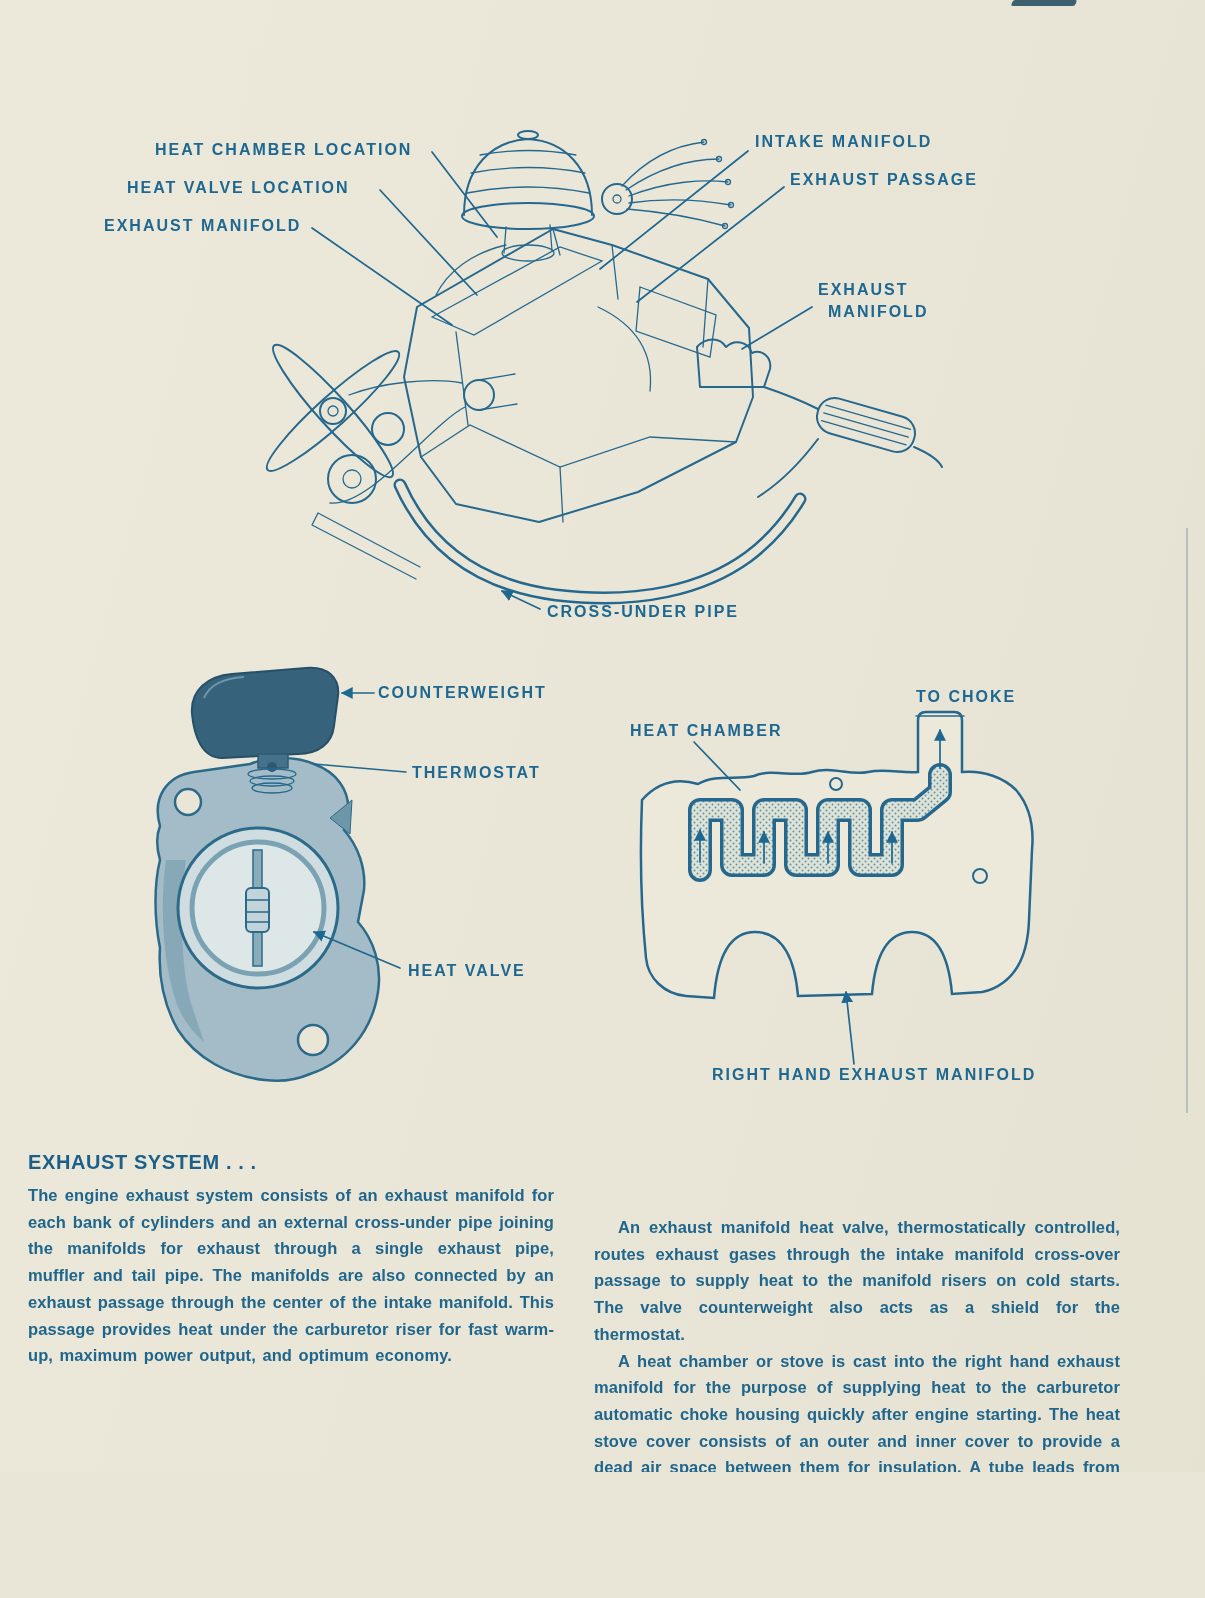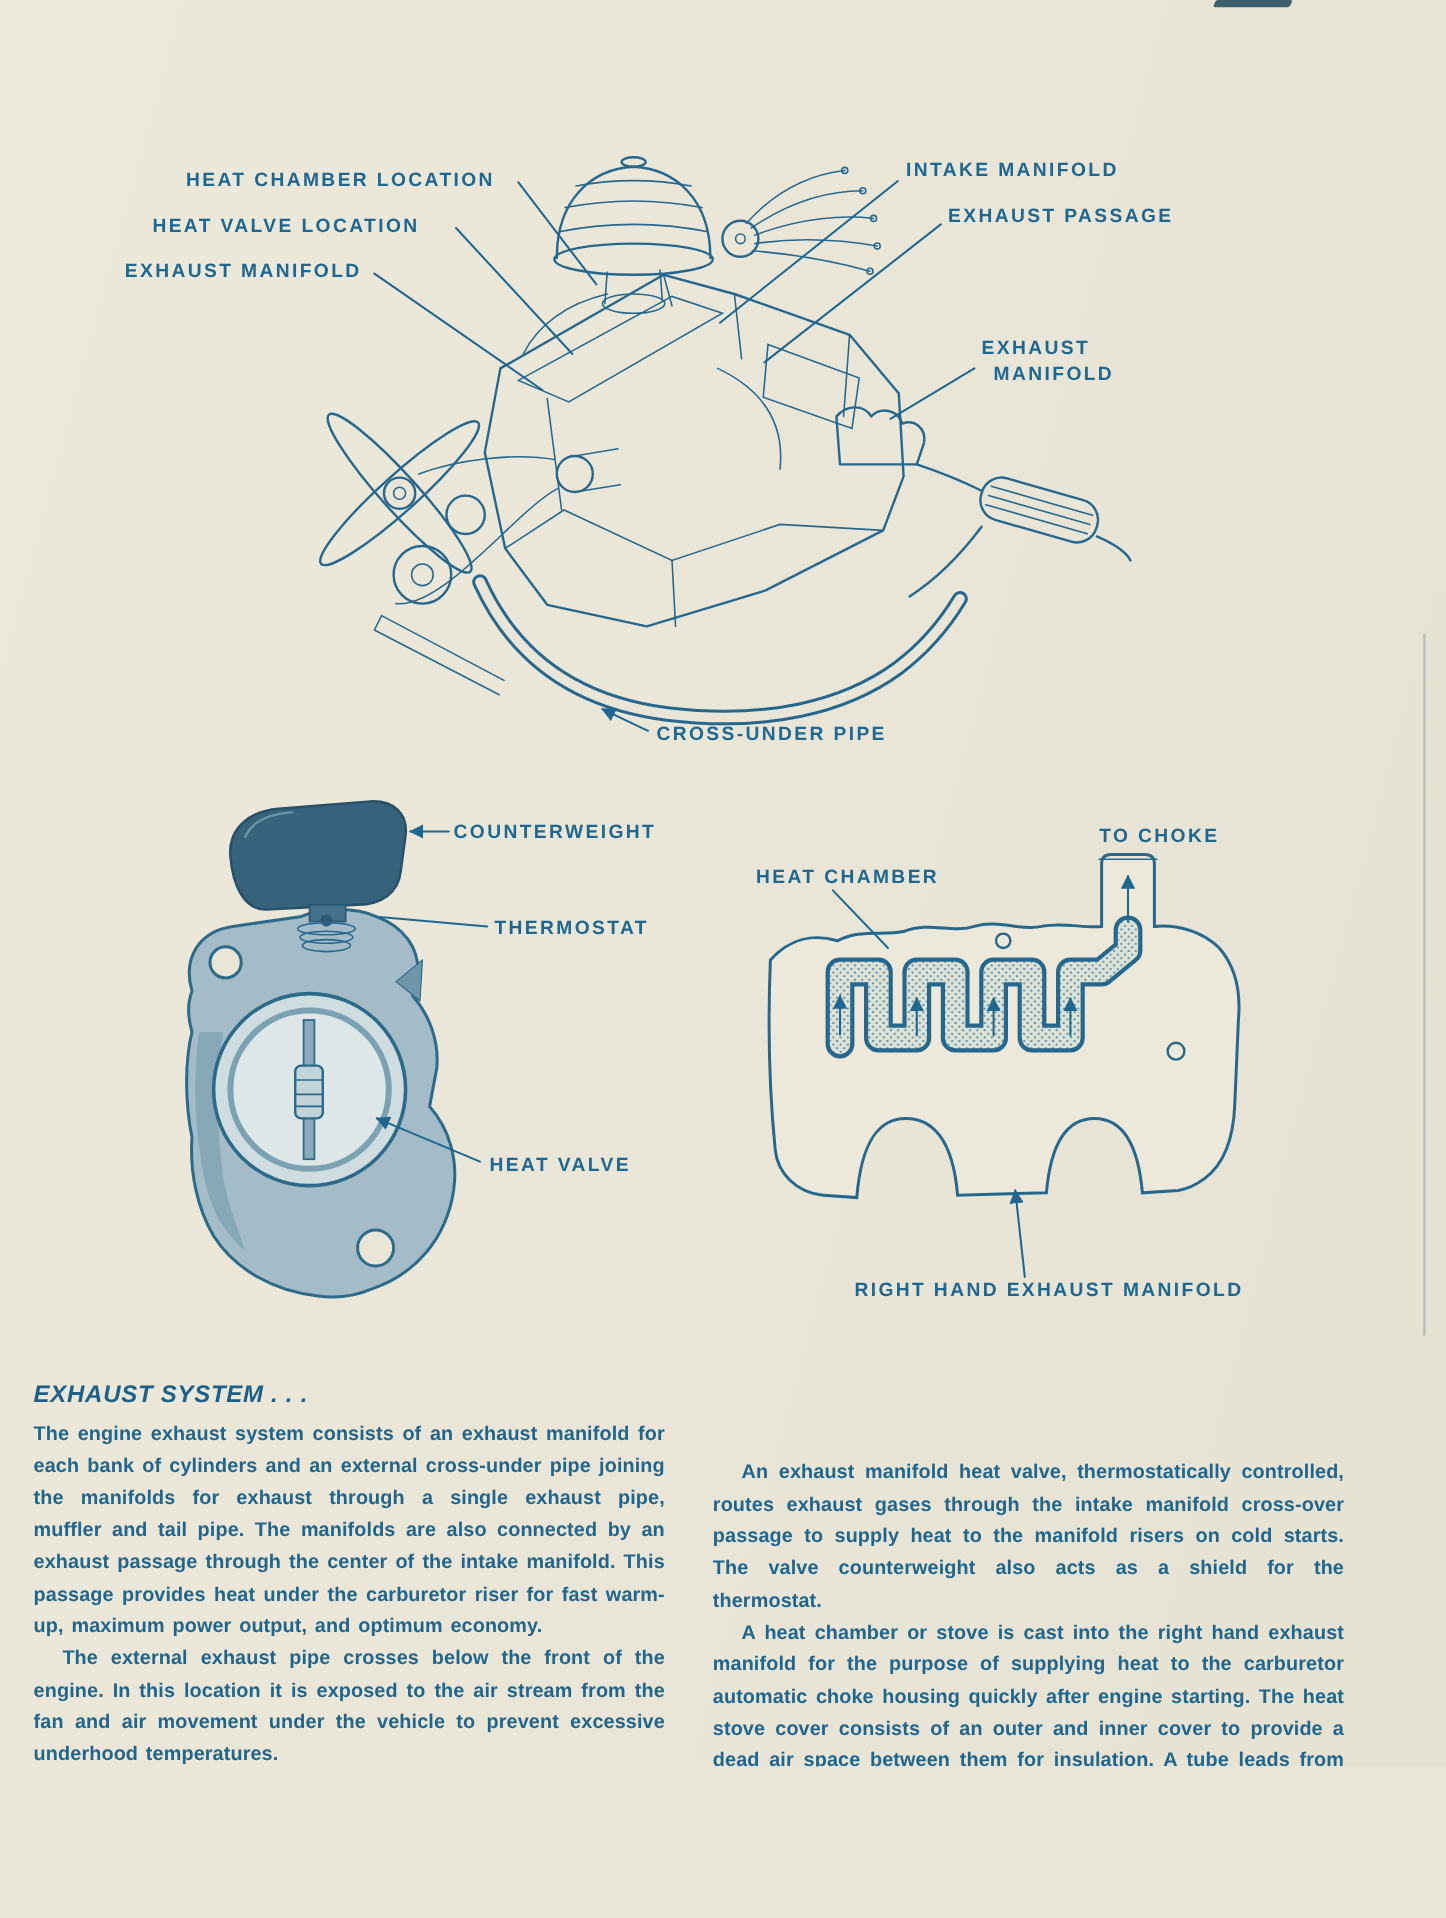--- a/index.html
+++ b/index.html
@@ -25,21 +25,21 @@
   .leader{stroke:#1d6790;fill:none;stroke-width:1.7;stroke-linecap:round;}
   .fig-engine{left:0;top:95px;}
   .fig-valve{left:100px;top:650px;}
   .fig-manifold{left:600px;top:680px;}
 
   .article{
     position:absolute;left:28px;top:1150px;width:1092px;
   }
   .heading{
     font-size:20px;font-weight:bold;letter-spacing:0.6px;
-    margin:0 0 8px 0;line-height:1.2;color:#1c6089;font-style:italic;
+    margin:0 0 8px 0;line-height:1.2;color:#1c6089;
   }
   .cols{display:flex;gap:40px;}
   .col{
     flex:1;text-align:justify;
     font-size:16.5px;line-height:1.62;font-weight:bold;
     letter-spacing:0.1px;word-spacing:1.8px;color:#20668c;
   }
   .col p{margin:0;}
   .col-left p + p{text-indent:24px;}
   .col-right{padding-top:32px;}
@@ -256,21 +256,20 @@
     <text x="30" y="56">HEAT CHAMBER</text>
     <text x="316" y="22">TO CHOKE</text>
     <text x="112" y="400">RIGHT HAND EXHAUST MANIFOLD</text>
   </svg>
 
   <div class="article">
     <h1 class="heading">EXHAUST SYSTEM . . .</h1>
     <div class="cols">
       <div class="col col-left">
         <p>The engine exhaust system consists of an exhaust manifold for each bank of cylinders and an external cross-under pipe joining the manifolds for exhaust through a single exhaust pipe, muffler and tail pipe. The manifolds are also connected by an exhaust passage through the center of the intake manifold. This passage provides heat under the carburetor riser for fast warm-up, maximum power output, and optimum economy.</p>
-        <p>The external exhaust pipe crosses below the front of the engine. In this location it is exposed to the air stream from the fan and air movement under the vehicle to prevent excessive underhood temperatures.</p>
       </div>
       <div class="col col-right">
         <p>An exhaust manifold heat valve, thermostatically controlled, routes exhaust gases through the intake manifold cross-over passage to supply heat to the manifold risers on cold starts. The valve counterweight also acts as a shield for the thermostat.</p>
         <p>A heat chamber or stove is cast into the right hand exhaust manifold for the purpose of supplying heat to the carburetor automatic choke housing quickly after engine starting. The heat stove cover consists of an outer and inner cover to provide a dead air space between them for insulation. A tube leads from the heat chamber to the choke housing.</p>
       </div>
     </div>
   </div>
 
   <div class="page-number">135</div>
 

